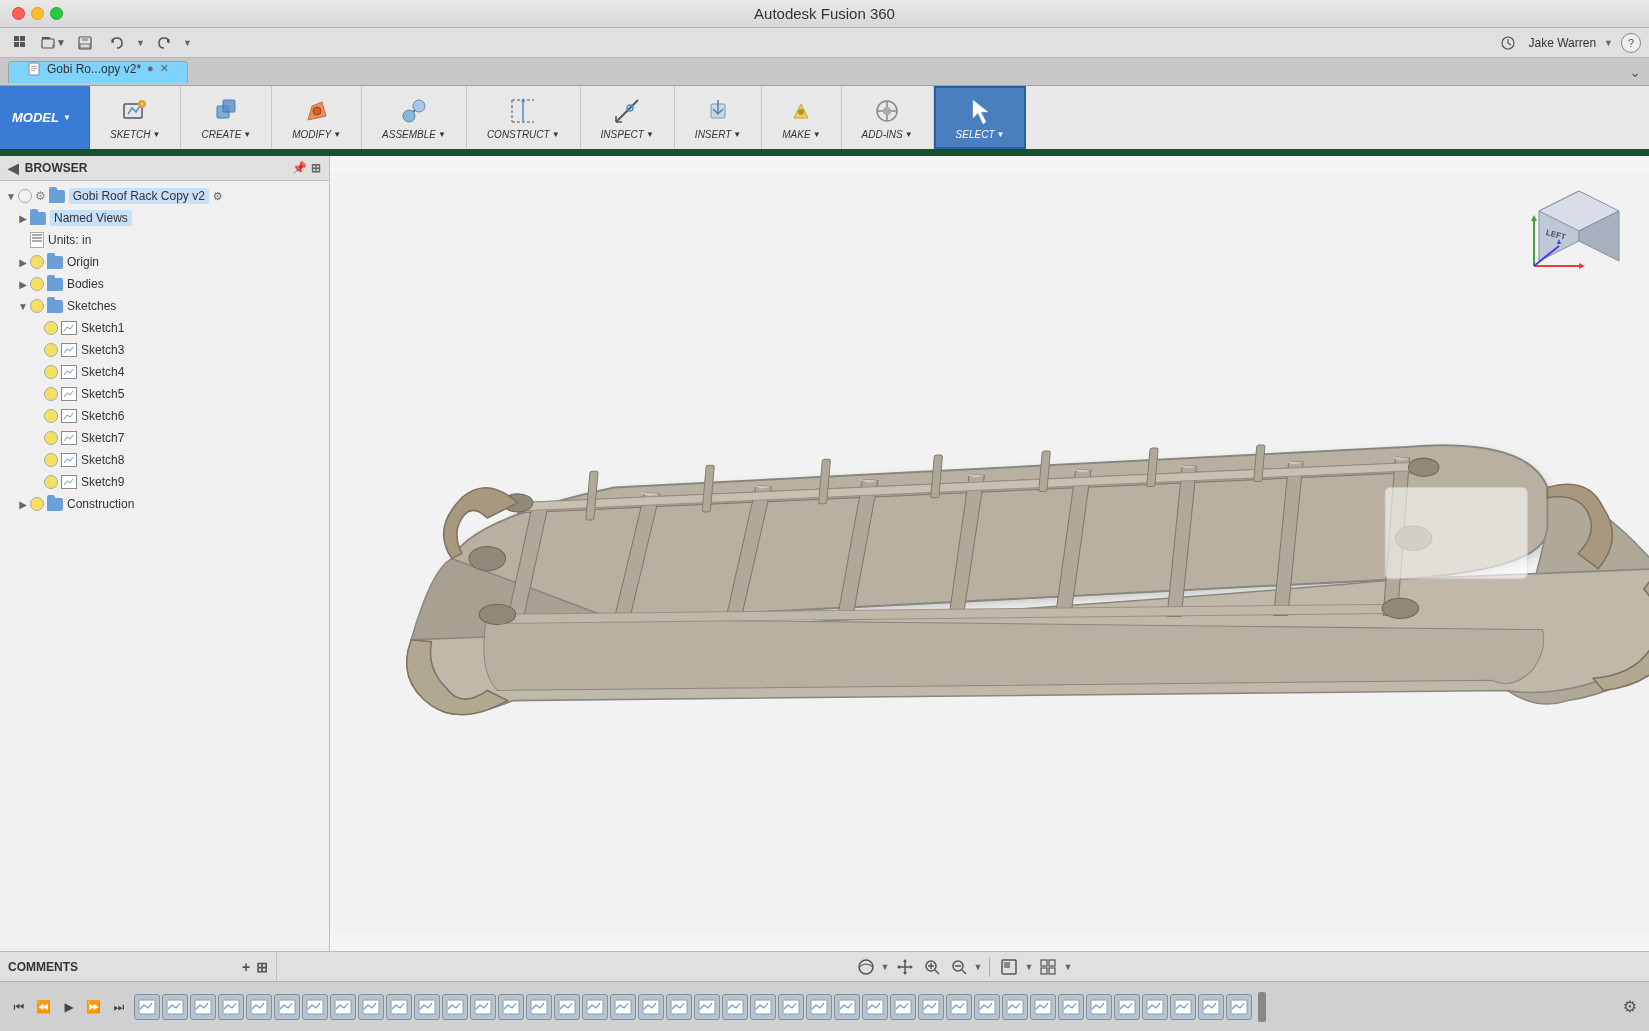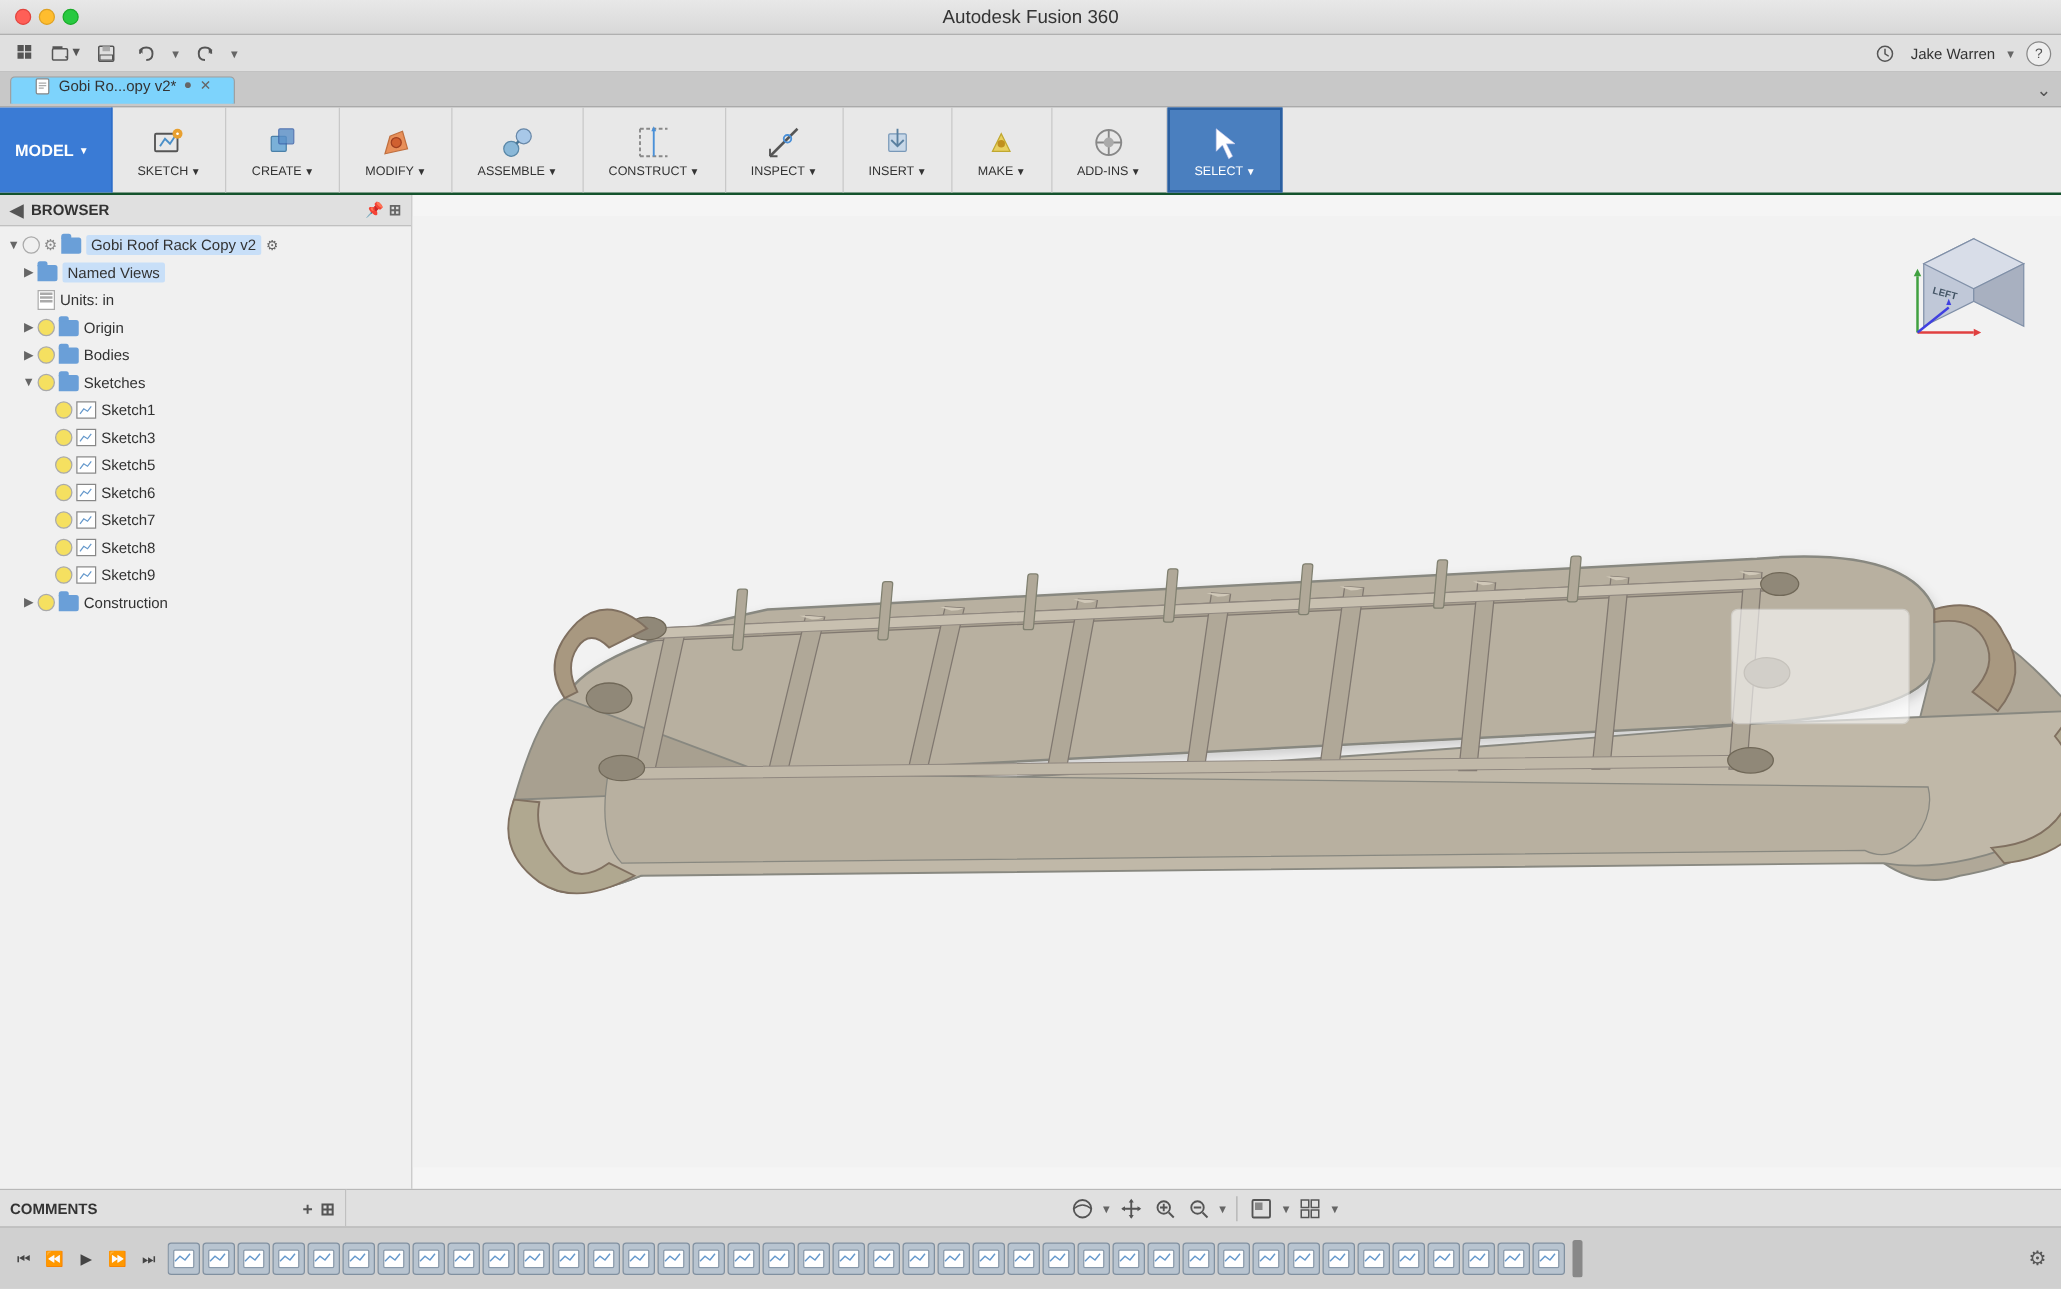--- a/index.html
+++ b/index.html
@@ -87,24 +87,25 @@
       font-size: 14px;
       color: #555;
       cursor: pointer;
     }
 
     
     #ribbon {
       width: 100%;
       height: 70px;
       background: #e8e8e8;
-      border-bottom: 2px solid #14532d;
+      border-bottom: 7px solid #14532d;
       display: flex;
       align-items: stretch;
       padding: 0;
+      font-style: italic;
     }
     .ribbon-group {
       display: flex;
       flex-direction: column;
       align-items: center;
       justify-content: center;
       padding: 4px 20px;
       border-right: 1px solid #c8c8c8;
       min-width: 60px;
       cursor: pointer;
@@ -745,20 +746,30 @@
         <span class="tree-expand" style="opacity:0;"> </span>
         <span style="width:14px;height:14px;border-radius:50%;background:#f5e060;border:1px solid #aaa;margin-right:3px;flex-shrink:0;"></span>
         <div class="sketch-box">
           <svg width="12" height="10" viewBox="0 0 12 10">
               <path d="M1 8 L4 4 L7 6 L10 2" fill="none" stroke="#6699cc" stroke-width="1"></path>
             </svg>
         </div>
         <span>Sketch3</span>
       </div>
 
+      <div class="tree-item indent-2">
+        <span class="tree-expand" style="opacity:0;"> </span>
+        <span style="width:14px;height:14px;border-radius:50%;background:#f5e060;border:1px solid #aaa;margin-right:3px;flex-shrink:0;"></span>
+        <div class="sketch-box">
+          <svg width="12" height="10" viewBox="0 0 12 10">
+              <path d="M1 8 L4 4 L7 6 L10 2" fill="none" stroke="#6699cc" stroke-width="1"></path>
+            </svg>
+        </div>
+        <span>Sketch4</span>
+      </div>
 
       <div class="tree-item indent-2">
         <span class="tree-expand" style="opacity:0;"> </span>
         <span style="width:14px;height:14px;border-radius:50%;background:#f5e060;border:1px solid #aaa;margin-right:3px;flex-shrink:0;"></span>
         <div class="sketch-box">
           <svg width="12" height="10" viewBox="0 0 12 10">
               <path d="M1 8 L4 4 L7 6 L10 2" fill="none" stroke="#6699cc" stroke-width="1"></path>
             </svg>
         </div>
         <span>Sketch5</span>

